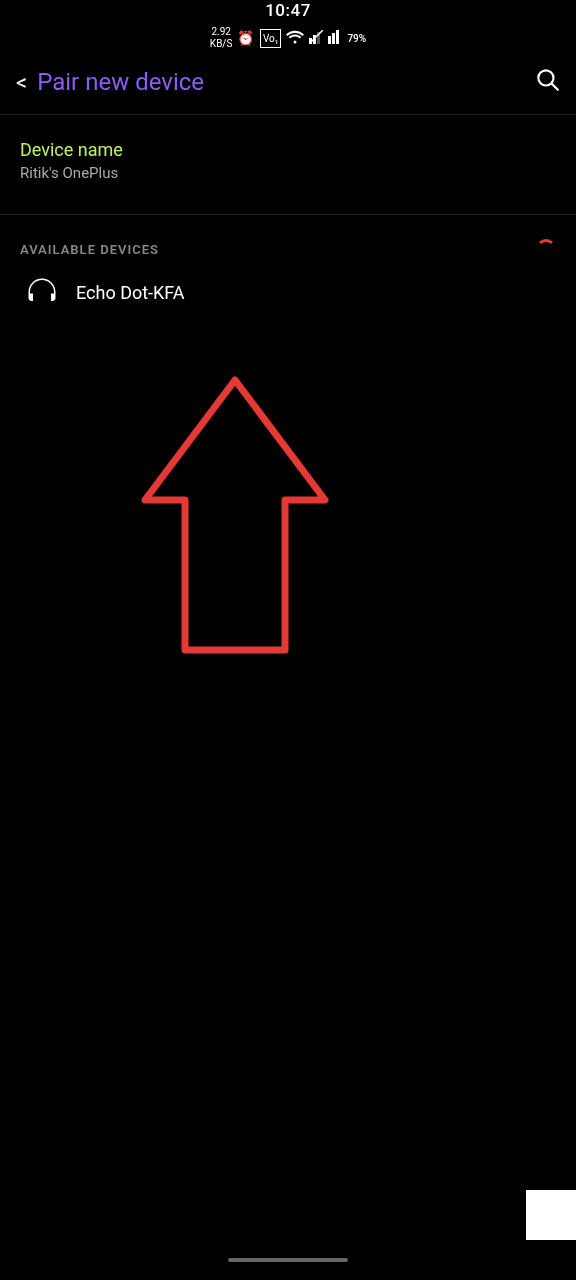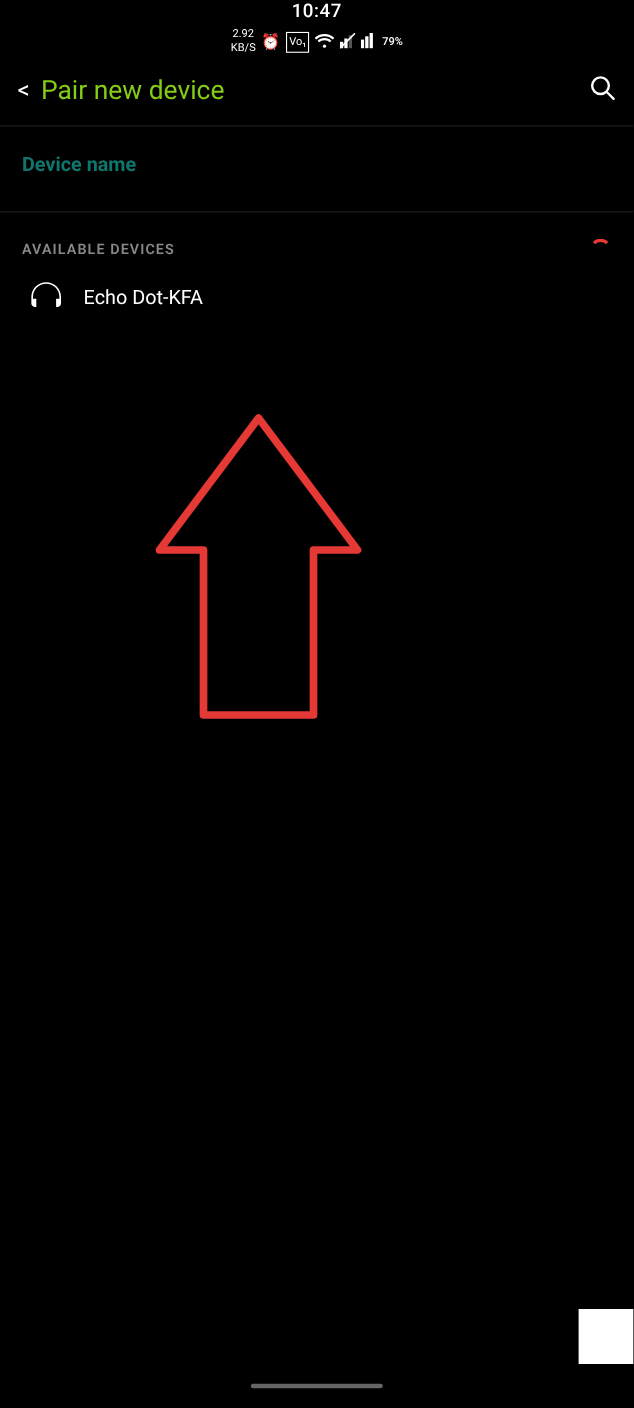--- a/index.html
+++ b/index.html
@@ -64,40 +64,40 @@
       gap: 10px;
     }
     .back-arrow {
       font-size: 22px;
       color: #fff;
       cursor: pointer;
     }
     .page-title {
       font-size: 24px;
       font-weight: 400;
-      color: #84cc16;
+      color: #8b5cf6;
     }
     .search-icon-btn {
       font-size: 24px;
       color: #fff;
       cursor: pointer;
     }
 
     
     .content {
       padding: 24px 20px 0 20px;
     }
 
     .device-name-section {
       margin-bottom: 32px;
     }
     .device-name-label {
       font-size: 18px;
-      font-weight: 700;
-      color: #0f766e;
+      font-weight: 400;
+      color: #bef264;
       margin-bottom: 4px;
     }
     .device-name-value {
       font-size: 15px;
       color: #aaa;
     }
 
     .divider {
       height: 1px;
       background: #222;
@@ -248,20 +248,21 @@
       <circle cx="11" cy="11" r="7"></circle>
       <line x1="16.5" y1="16.5" x2="22" y2="22"></line>
     </svg>
   </span>
 </div>
 
 <div class="content">
 
   <div class="device-name-section">
     <div class="device-name-label">Device name</div>
+    <div class="device-name-value">Ritik's OnePlus</div>
   </div>
 
   <div class="divider"></div>
 
   <div class="available-section">
     <div class="available-header">
       <span class="available-label">AVAILABLE DEVICES</span>
       <div class="spinner"></div>
     </div>
 

